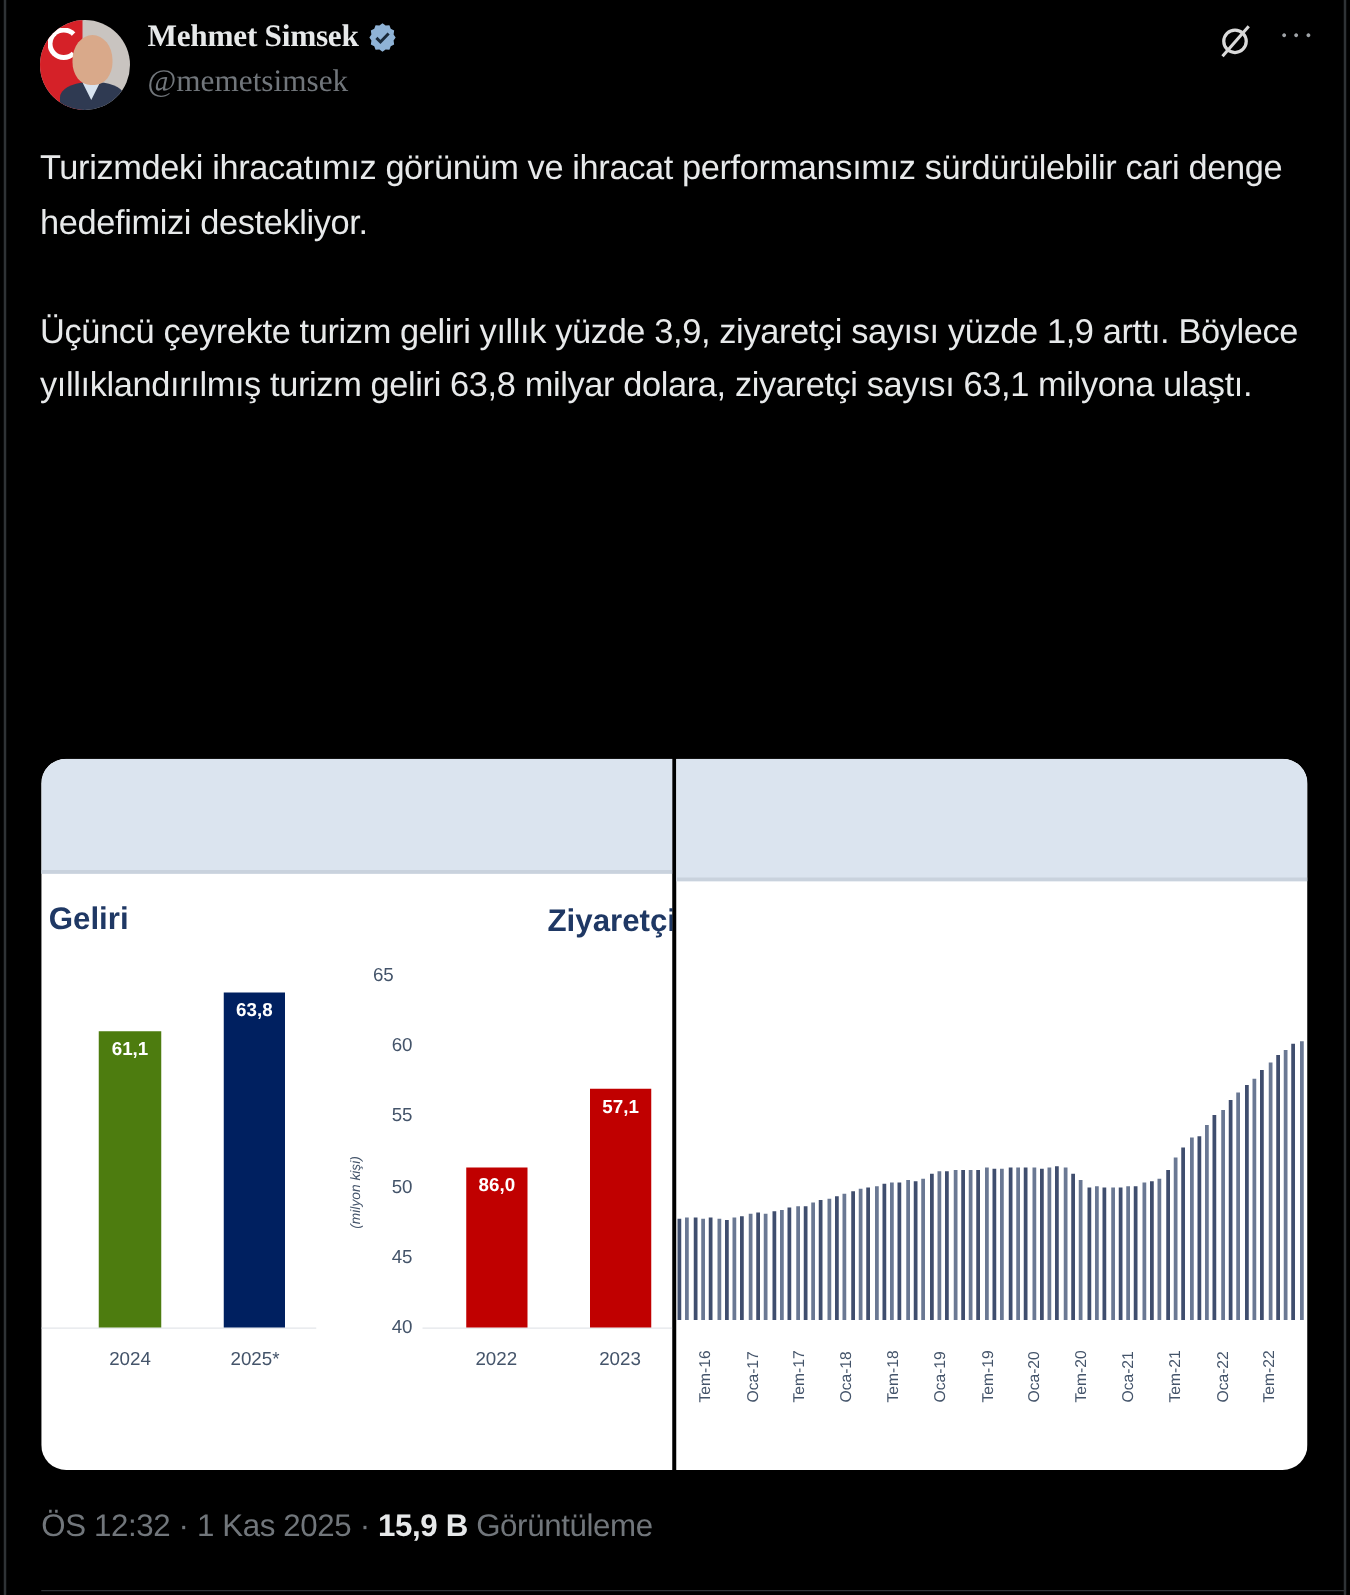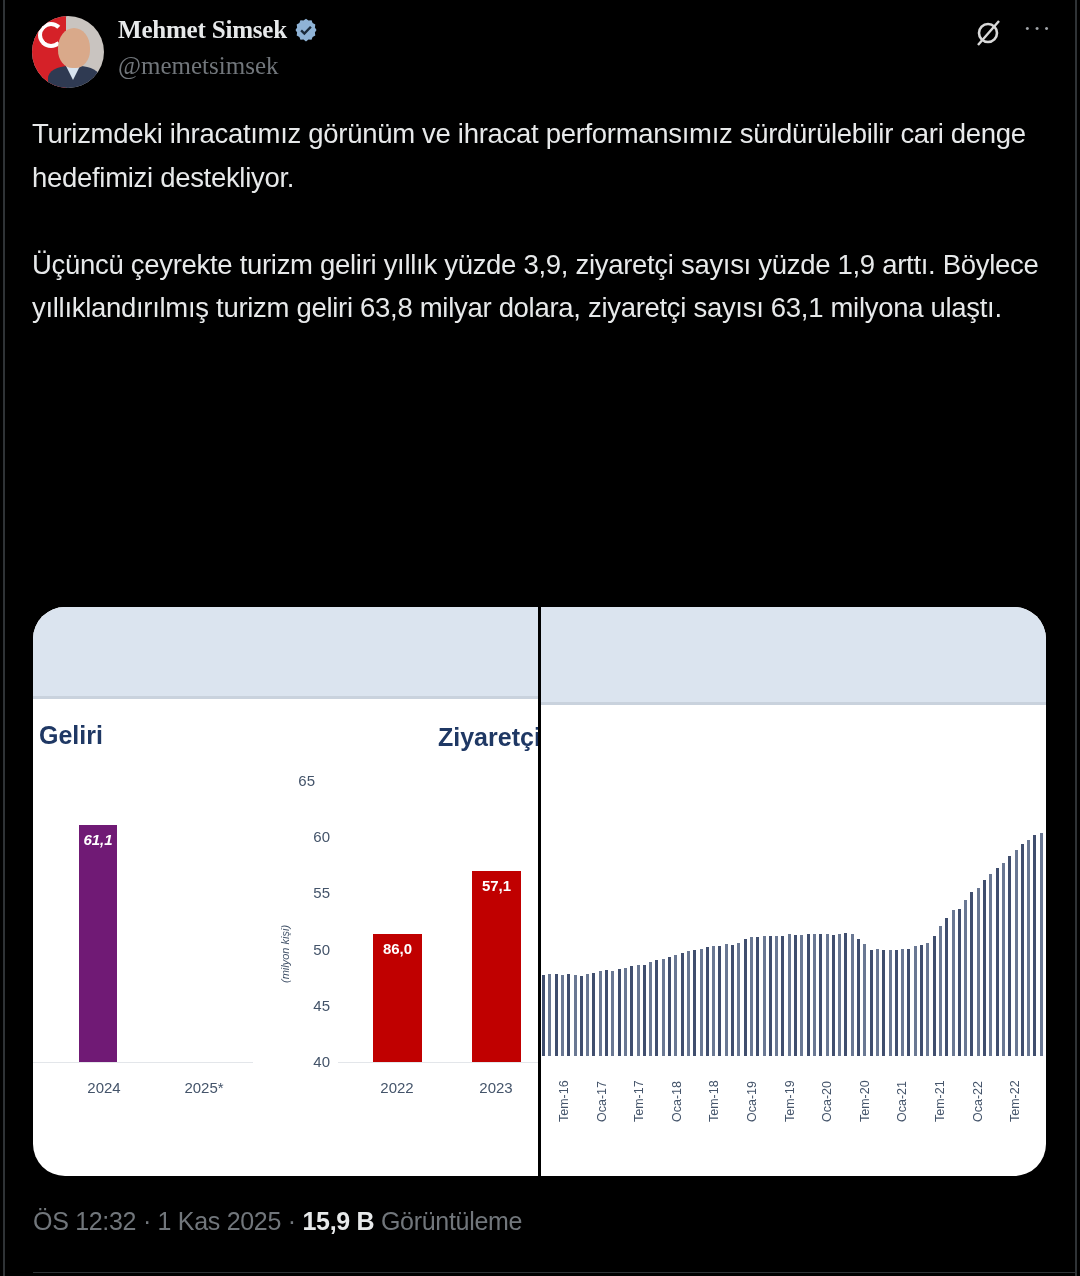--- a/index.html
+++ b/index.html
@@ -22,21 +22,21 @@
   .handle { position: absolute; left: 86px; top: 38px; font-size: 25px; color: #71767b; }
 
   .actions { position: absolute; right: 0; top: 4px; display: flex; gap: 20px; align-items: center; }
   .grok-icon { width: 30px; height: 30px; }
   .more-icon { font-size: 26px; color: #a0a4a8; letter-spacing: 1px; line-height: 1; margin-top: -8px; }
 
   .tweet-text { position: absolute; left: 32px; top: 112px; width: 1010px; font-size: 27.5px; line-height: 43.5px; color: #e7e9ea; letter-spacing: -0.3px; }
   .tweet-text p { margin-bottom: 43.5px; }
   .tweet-text p:last-child { margin-bottom: 0; }
 
-  .media { position: absolute; left: 33px; top: 607px; width: 1013px; height: 569px; border-radius: 32px; overflow: hidden; background: #000; }
+  .media { position: absolute; left: 33px; top: 607px; width: 1013px; height: 569px; border-radius: 20px; overflow: hidden; background: #000; }
   .panel { position: absolute; top: 0; height: 569px; background: #fff; overflow: hidden; }
   .panel-left { left: 0; width: 505px; }
   .panel-right { left: 508px; width: 505px; }
   .divider { position: absolute; left: 505px; top: 0; width: 3px; height: 569px; background: #000; }
   .band { position: absolute; left: 0; top: 0; width: 100%; background: #dbe4ef; border-bottom: 3px solid #c9d2dd; }
   .panel-left .band { height: 92px; }
   .panel-right .band { height: 98px; }
 
   .chart-title { position: absolute; font-size: 25px; font-weight: 700; color: #1f3864; white-space: nowrap; }
 
@@ -93,22 +93,25 @@
 
 <div class="media">
 
   <div class="panel panel-left">
     <div class="band"></div>
 
     <div class="chart-title" style="left:6px; top:114px;">Geliri</div>
     <div class="chart-title" style="left:405px; top:116px;">Ziyaretçi</div>
 
     <div class="axis-line" style="left:0; top:455px; width:220px;"></div>
-    <div class="bar" style="left:46px; top:218px; width:38px; height:237px; background:#701a75;font-style:italic;">
+    <div class="bar" style="left:46px; top:218px; width:50px; height:237px; background:#4d7c0f;">
       <div class="bar-label">61,1</div>
+    </div>
+    <div class="bar" style="left:146px; top:187px; width:49px; height:268px; background:#002060;">
+      <div class="bar-label">63,8</div>
     </div>
     <div class="cat-label" style="left:41px; top:472px;">2024</div>
     <div class="cat-label" style="left:141px; top:472px;">2025*</div>
 
     <div class="y-title" style="left:212px; top:330px; width:80px;">(milyon kişi)</div>
     <div class="tick" style="left:252px; top:165px;">65</div>
     <div class="tick" style="left:267px; top:221px;">60</div>
     <div class="tick" style="left:267px; top:277px;">55</div>
     <div class="tick" style="left:267px; top:334px;">50</div>
     <div class="tick" style="left:267px; top:390px;">45</div>

